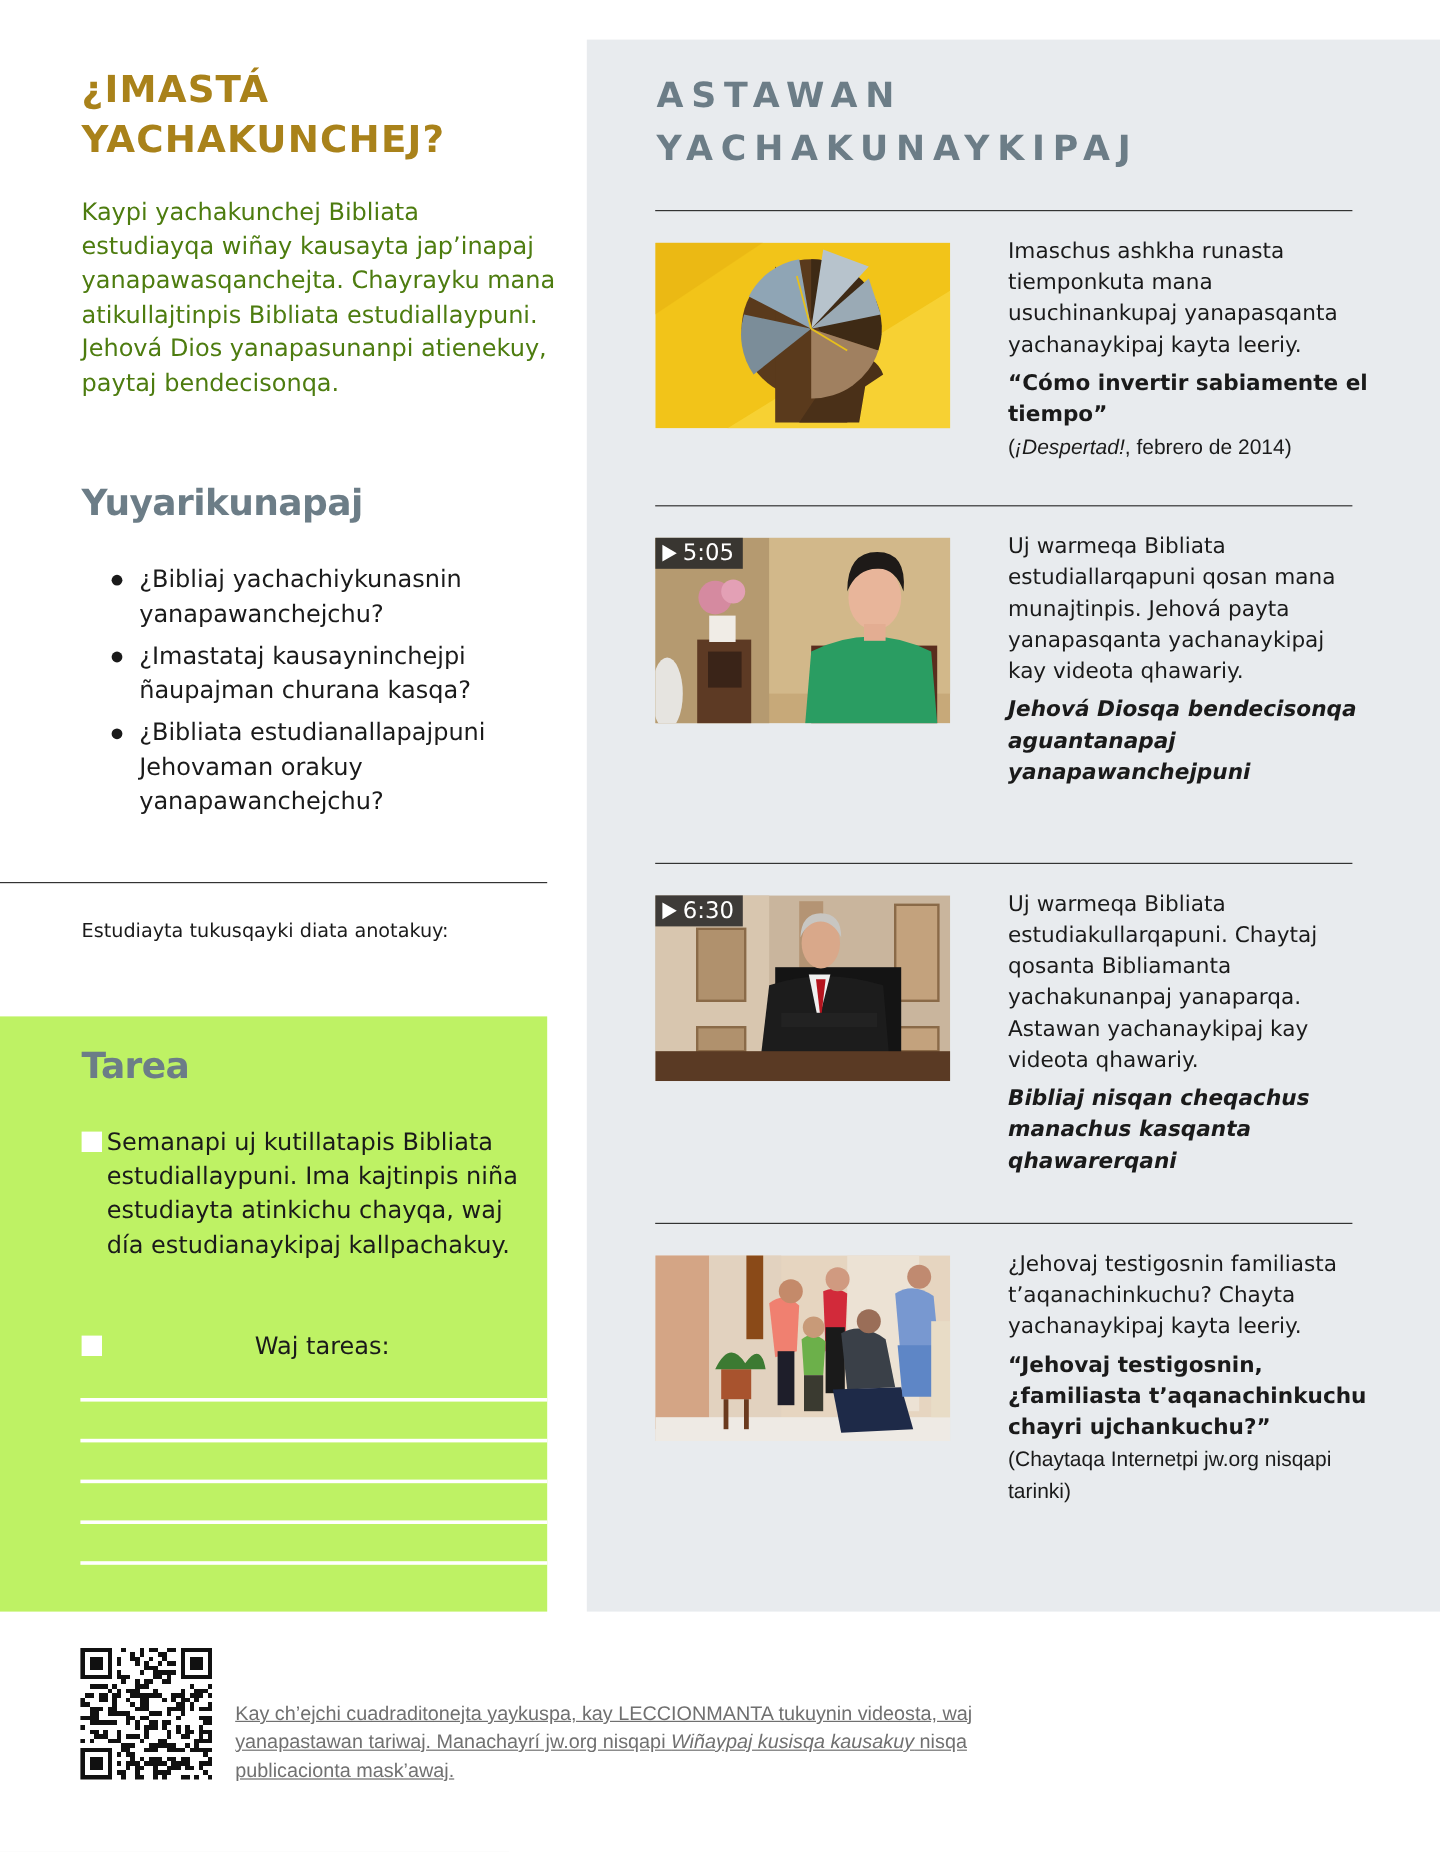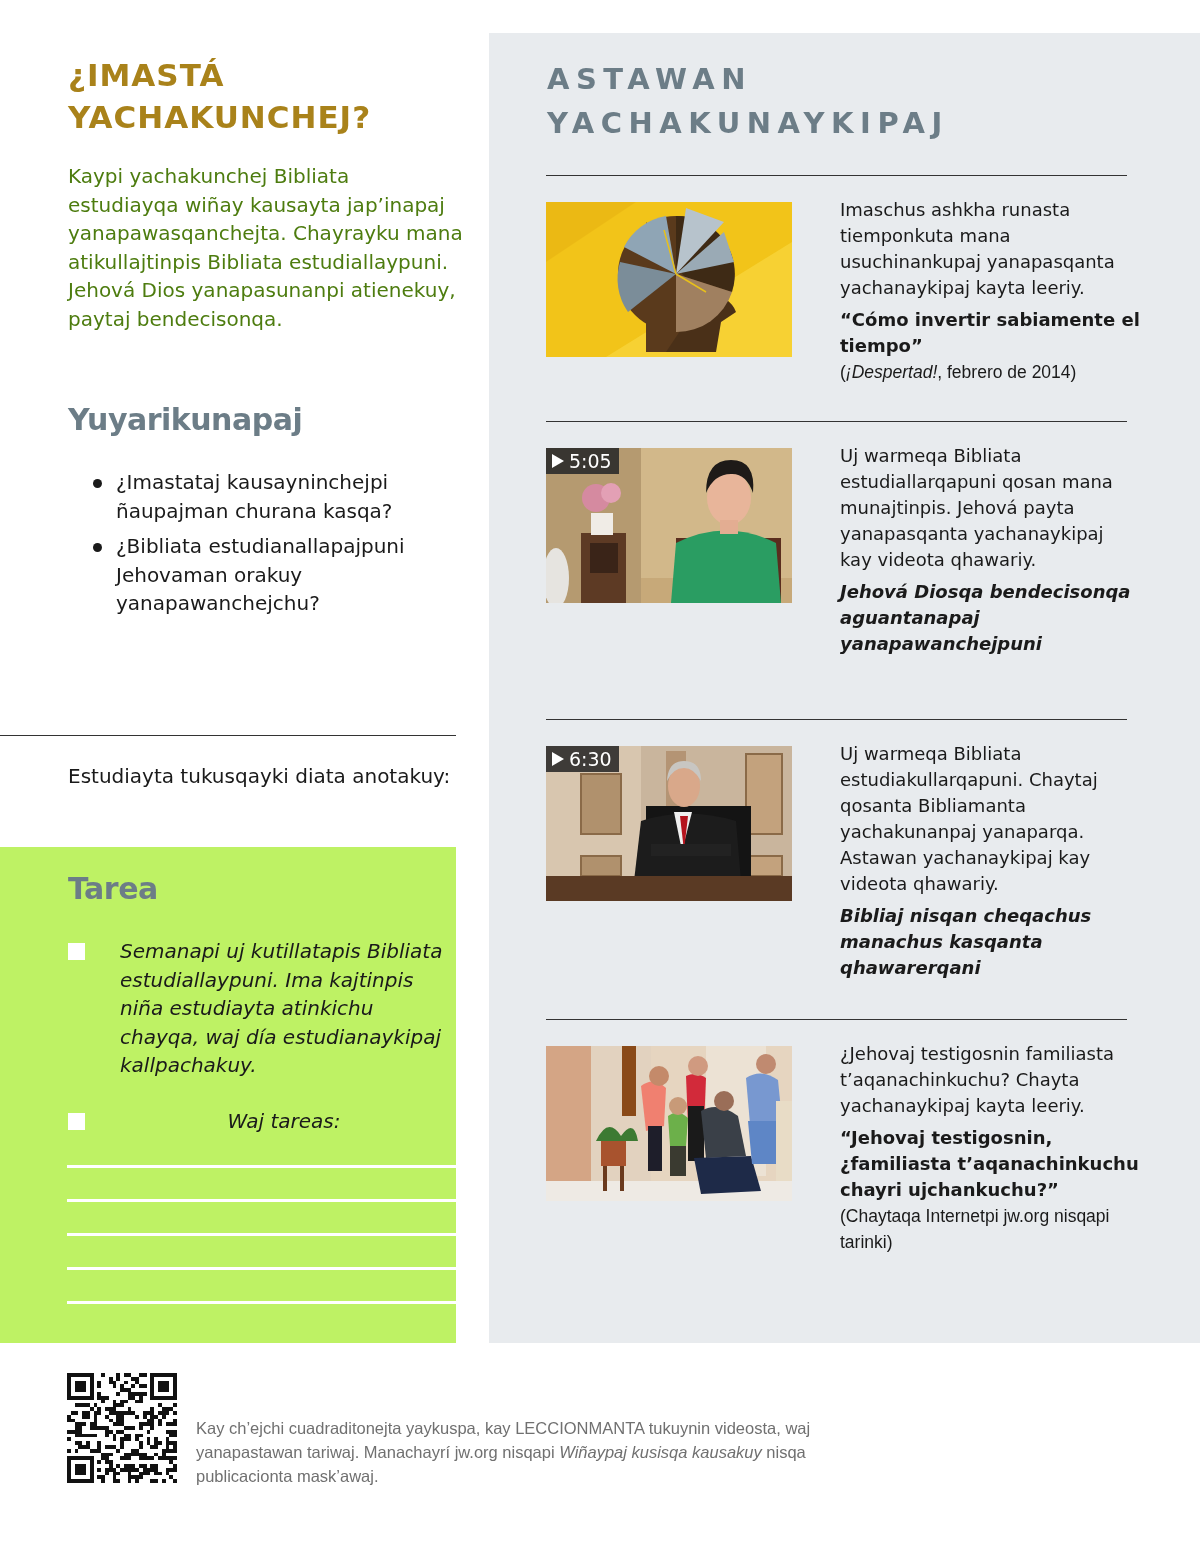--- a/index.html
+++ b/index.html
@@ -27,34 +27,34 @@
   .questions li {
     position: relative; padding-left: 24px;
     font-size: 20px; line-height: 28.5px; margin-bottom: 7px;
   }
   .questions li .bullet {
     position: absolute; left: 1px; top: 11px; width: 9px; height: 9px;
     border-radius: 50%; background: #1a1a1a;
   }
   .left-rule { position: absolute; left: 0; top: 735px; width: 456px; height: 1px; background: #333; }
   .date-note {
-    position: absolute; left: 68px; top: 762px; font-size: 20px; line-height: 28px;
+    position: absolute; left: 68px; top: 762px; font-size: 16px; line-height: 28px;
   }
   .tarea-panel {
     position: absolute; left: 0; top: 847px; width: 456px; height: 496px; background: #bef264;
   }
   .h2.tarea { position: absolute; left: 68px; top: 24px; }
   .task {
     position: absolute; left: 68px; width: 380px;
     font-size: 20px; line-height: 28.5px;
   }
   .task .box {
     position: absolute; left: 0; top: 6px; width: 17px; height: 17px; background: #ffffff; cursor: pointer;
   }
-  .task .txt { margin-left: 52px; display: block; font-style: italic; }
+  .task .txt { margin-left: 21px; display: block; }
   .task.t1 { top: 90px; }
   .task.t2 { top: 260px; text-align: center; }
   .write-line { position: absolute; left: 67px; width: 389px; height: 3px; background: #ffffff; }
 
   
   .right-panel {
     position: absolute; left: 489px; top: 33px; width: 711px; height: 1310px; background: #e8ebee;
   }
   .r-title {
     position: absolute; left: 58px; top: 24px;
@@ -83,37 +83,41 @@
   .desc .body { display: block; }
   .desc .ref-title { display: block; font-weight: bold; margin-top: 6px; }
   .desc .ref-title.italic { font-style: italic; }
   .desc .ref-src { display: block; font-family: "Liberation Sans Narrow", "Liberation Sans", sans-serif; font-size: 17.5px; line-height: 26px; }
   .desc .ref-src i { font-style: italic; }
 
   
   .qr { position: absolute; left: 67px; top: 1373px; width: 110px; height: 110px; }
   .footer-text {
     position: absolute; left: 196px; top: 1416px; width: 620px;
-    font-family: "Liberation Sans", sans-serif; font-size: 16.5px; line-height: 24px; color: #707070;
+    font-family: "Liberation Sans", sans-serif; font-size: 16.5px; line-height: 24px; color: #707070; text-decoration: underline;
   }
   .footer-text i { font-style: italic; }
 </style>
 </head>
 <body>
 
 <div class="title">
   <div>¿IMASTÁ</div>
   <div>YACHAKUNCHEJ?</div>
 </div>
 
 <p class="intro">Kaypi yachakunchej Bibliata estudiayqa wiñay kausayta jap’inapaj yanapawasqanchejta. Chayrayku mana atikullajtinpis Bibliata estudiallaypuni. Jehová Dios yanapasunanpi atienekuy, paytaj bendecisonqa.</p>
 
 <div class="h2 review">Yuyarikunapaj</div>
 
 <ul class="questions">
+  <li>
+    <span class="bullet"></span>
+    <span>¿Bibliaj yachachiykunasnin yanapawanchejchu?</span>
+  </li>
   <li>
     <span class="bullet"></span>
     <span>¿Imastataj kausayninchejpi ñaupajman churana kasqa?</span>
   </li>
   <li>
     <span class="bullet"></span>
     <span>¿Bibliata estudianallapajpuni Jehovaman orakuy yanapawanchejchu?</span>
   </li>
 </ul>
 

